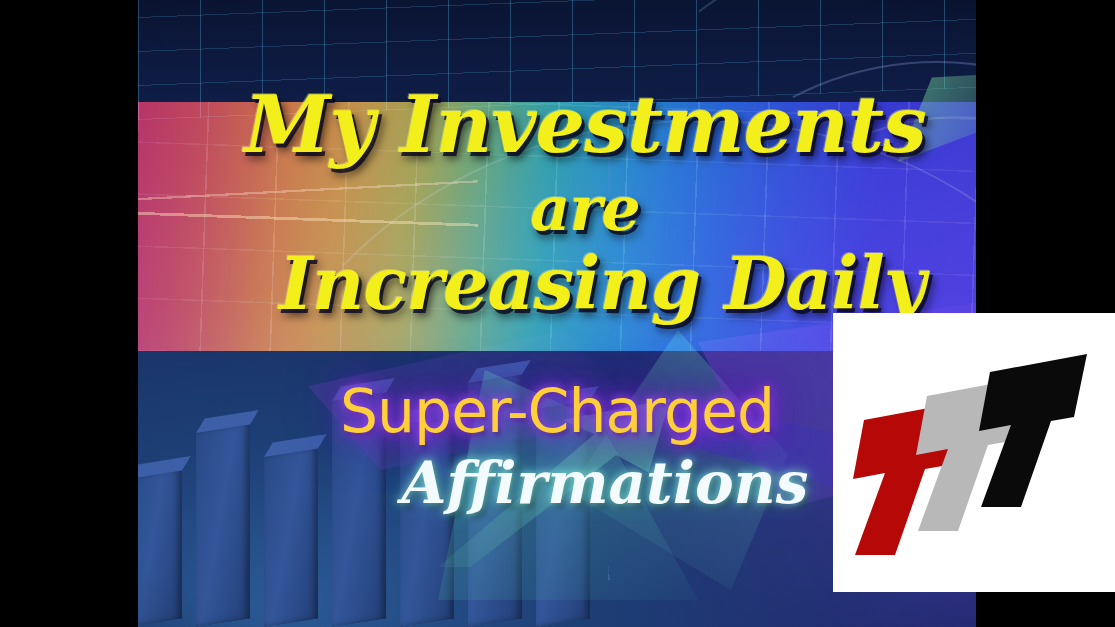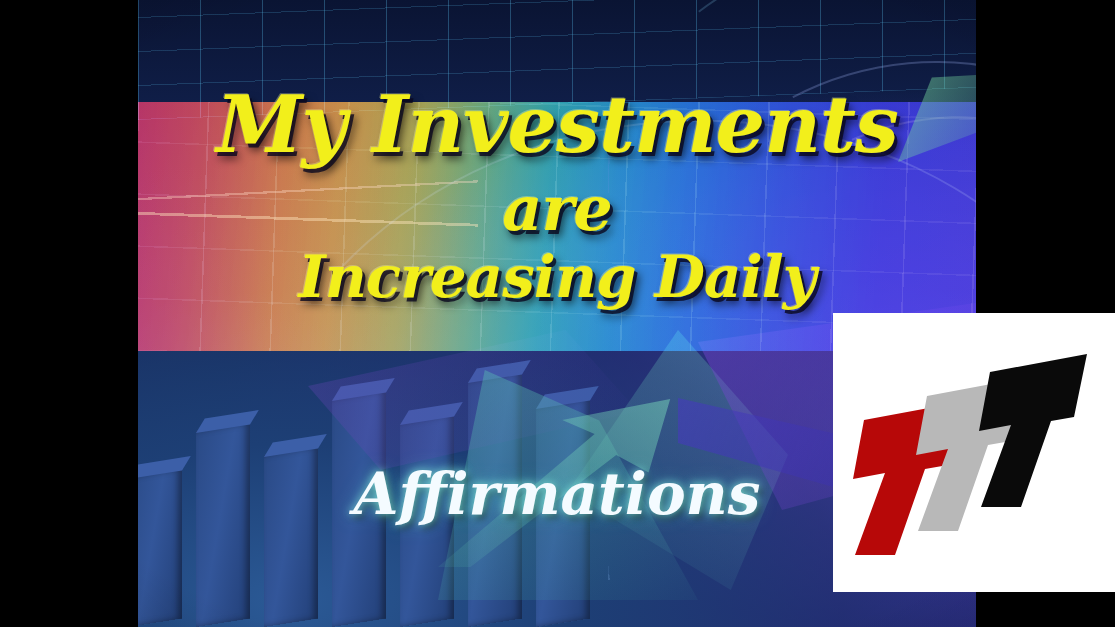--- a/index.html
+++ b/index.html
@@ -201,24 +201,25 @@
     font-family:"DejaVu Serif", serif;
     font-style:italic;
     font-weight:bold;
     letter-spacing:-1px;
     text-shadow:
        3px 4px 0 rgba(10,8,30,.80),
        5px 7px 9px rgba(0,0,0,.60),
       -1px -1px 0 rgba(255,255,160,.35);
     white-space:nowrap;
     line-height:1;
+    padding-left:28px;
   }
   #line1 { top:86px;  font-size:78px; }
   #line2 { top:178px; font-size:62px; }
-  #line3 { top:248px; font-size:58px; }
+  #line3 { top:248px; font-size:72px;margin-left:17px; }
 
   .subhead {
     position:absolute;
     width:100%;
     text-align:center;
     font-family:"DejaVu Sans", sans-serif;
     font-weight:500;
     font-size:60px;
     letter-spacing:-1px;
     color:#ffcf3a;
@@ -242,25 +243,26 @@
     font-family:"DejaVu Serif", serif;
     font-style:italic;
     font-weight:bold;
     font-size:58px;
     color:#f4fbff;
     white-space:nowrap;
     line-height:1;
     letter-spacing:0px;
   }
   #affirmations {
-    top:465px;
+    top:454px;
     text-shadow:
       0 0 8px rgba(140,240,230,.85),
       0 0 18px rgba(80,200,200,.65),
       3px 4px 6px rgba(0,0,0,.65);
+    margin-left: 48px;
   }
 
   
   #logo-card {
     position:absolute;
     left:833px; top:313px;
     width:282px; height:279px;
     background:#ffffff;
     z-index:60;
     overflow:hidden;
@@ -310,20 +312,21 @@
     <div class="fan"></div>
     <div class="green-sliver"></div>
 
     <div class="vignette"></div>
 
     <div id="text-layer">
       <div class="headline" id="line1">My Investments</div>
       <div class="headline" id="line2">are</div>
       <div class="headline" id="line3">Increasing Daily</div>
 
+      <div class="subhead" id="superCharged">Super-Charged</div>
       <div class="script2" id="affirmations">Affirmations</div>
     </div>
   </div>
 
   <div class="bar-left"></div>
   <div class="bar-right"></div>
 
   <div id="logo-card">
     <svg viewBox="0 0 282 279" preserveAspectRatio="none">
 

